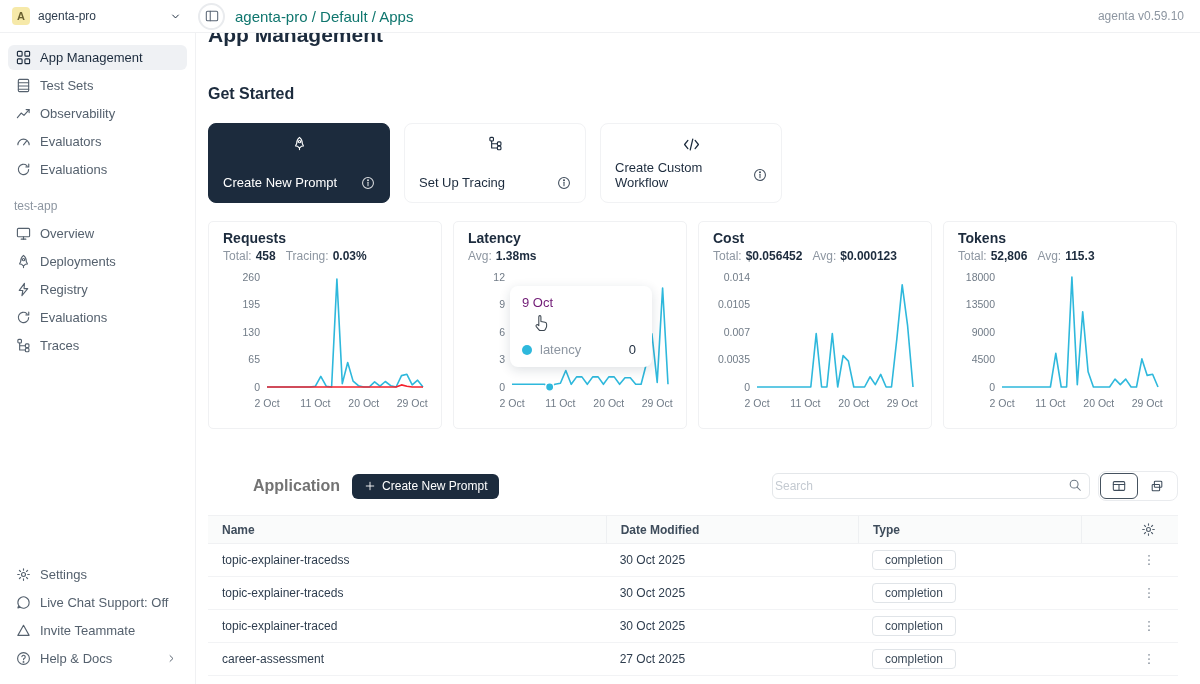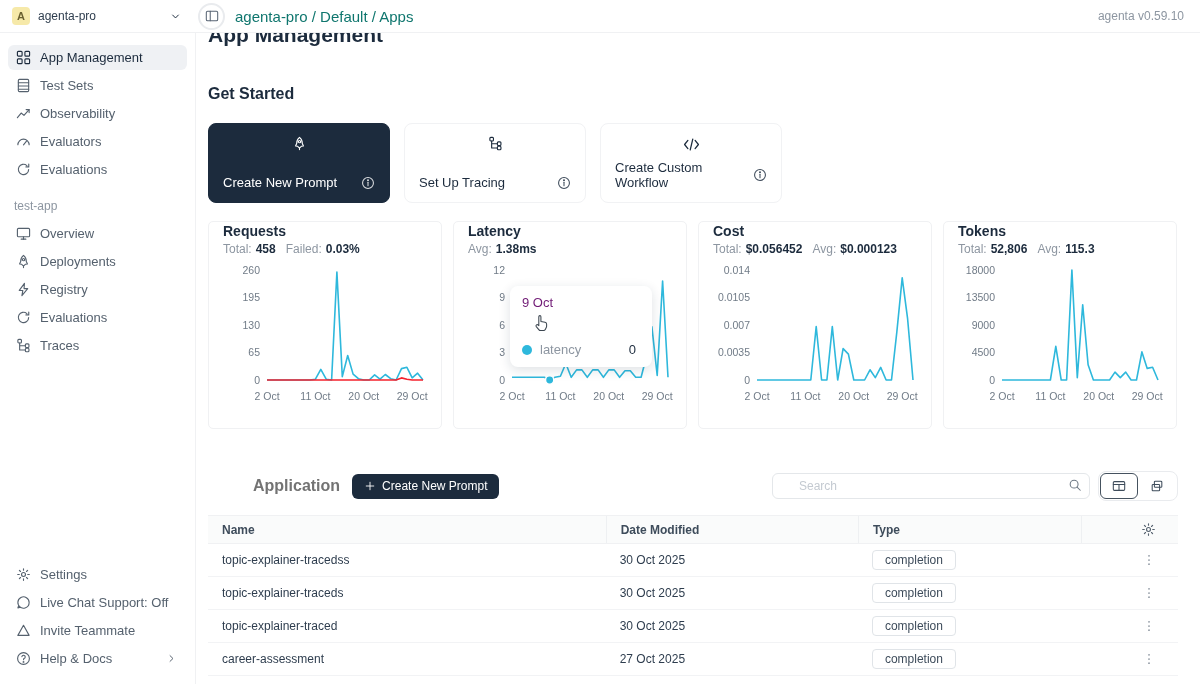--- a/index.html
+++ b/index.html
@@ -44,21 +44,21 @@
     border:1px solid #f1f2f4; }
   .gs-card.dark { background:#1c2b3d; border-color:#1c2b3d; color:#fff; }
   .gs-card .gs-top { color:inherit; }
   .gs-bottom { display:flex; align-items:center; justify-content:space-between; }
   .gs-label { font-size:13px; font-weight:500; }
   .gs-info { color:inherit; opacity:.85; }
 
   
   .charts-row { display:flex; gap:11px; margin-top:18px; }
   .chart-card { width:234px; height:208px; border:1px solid #f0f1f3; border-radius:5px;
-    padding:1px 14px; position:relative; background:#fff; }
+    padding:8px 14px; position:relative; background:#fff; }
   .chart-title { font-size:14px; font-weight:600; color:#1c2b3d; }
   .chart-stats { font-size:12px; margin-top:3px; display:flex; gap:10px; }
   .chart-stats .stat { display:flex; gap:4px; }
   .stat-label { color:#8d96a1; }
   .stat-value { color:#1c2b3d; font-weight:700; }
   .chart-svg { margin-top:4px; }
   .chart-svg text { font-family:"Liberation Sans",sans-serif; font-size:10.5px; fill:#707b87; }
 
   
   .tooltip { position:absolute; left:56px; top:64px; width:142px; background:#fff;
@@ -72,21 +72,21 @@
 
   
   .app-header { display:flex; align-items:center; margin-top:42px; }
   .app-title { font-size:16px; font-weight:600; color:#737373;margin-left:45px; }
   .btn-dark { margin-left:12px; height:25px; border:none; border-radius:6px; background:#1c2b3d;
     color:#fff; font-size:12px; font-family:inherit; display:flex; align-items:center; gap:6px;
     padding:0 12px; cursor:pointer; }
   .app-tools { margin-left:auto; display:flex; align-items:center; gap:8px; }
   .search-box { position:relative; width:318px; }
   .search-box input { width:100%; height:26px; border:1px solid #e4e7ea; border-radius:6px;
-    font-size:12px; font-family:inherit; padding:0 30px 0 26px; color:#2e3d4e; outline:none; }
+    font-size:12px; font-family:inherit; padding:0 30px 0 2px; color:#2e3d4e; outline:none; }
   .search-box input::placeholder { color:#c4cad1; }
   .search-ic { position:absolute; right:8px; top:5px; color:#6d7884; cursor:pointer; }
   .view-toggle { display:flex; border:1px solid #e9ebee; border-radius:8px; padding:1px; }
   .vt-btn { width:38px; height:26px; display:flex; align-items:center; justify-content:center;
     color:#3e4c5b; border-radius:6px; border:1px solid transparent; cursor:pointer; background:#fff; }
   .vt-btn.selected { border-color:#45525f; }
 
   
   .table { margin-top:14px; }
   .t-head { display:flex; background:#fafbfb; border-top:1px solid #f0f1f3; border-bottom:1px solid #f0f1f3;
@@ -341,21 +341,21 @@
       </div>
     </div>
 
   <div class="charts-row">
       <div class="chart-card"><div class="chart-title">Requests</div><div class="chart-stats">
           <span class="stat">
             <span class="stat-label">Total:</span>
             <span class="stat-value">458</span>
           </span>
           <span class="stat">
-            <span class="stat-label">Failed:</span>
+            <span class="stat-label">Tracing:</span>
             <span class="stat-value">0.03%</span>
           </span>
         </div><svg width="206" height="148" class="chart-svg">
           <text x="37" y="123.5" text-anchor="end">0</text>
           <text x="37" y="96" text-anchor="end">65</text>
           <text x="37" y="68.5" text-anchor="end">130</text>
           <text x="37" y="41" text-anchor="end">195</text>
           <text x="37" y="13.5" text-anchor="end">260</text>
           <text x="44" y="140" text-anchor="middle">2 Oct</text>
           <text x="92.41379310344828" y="140" text-anchor="middle">11 Oct</text>

